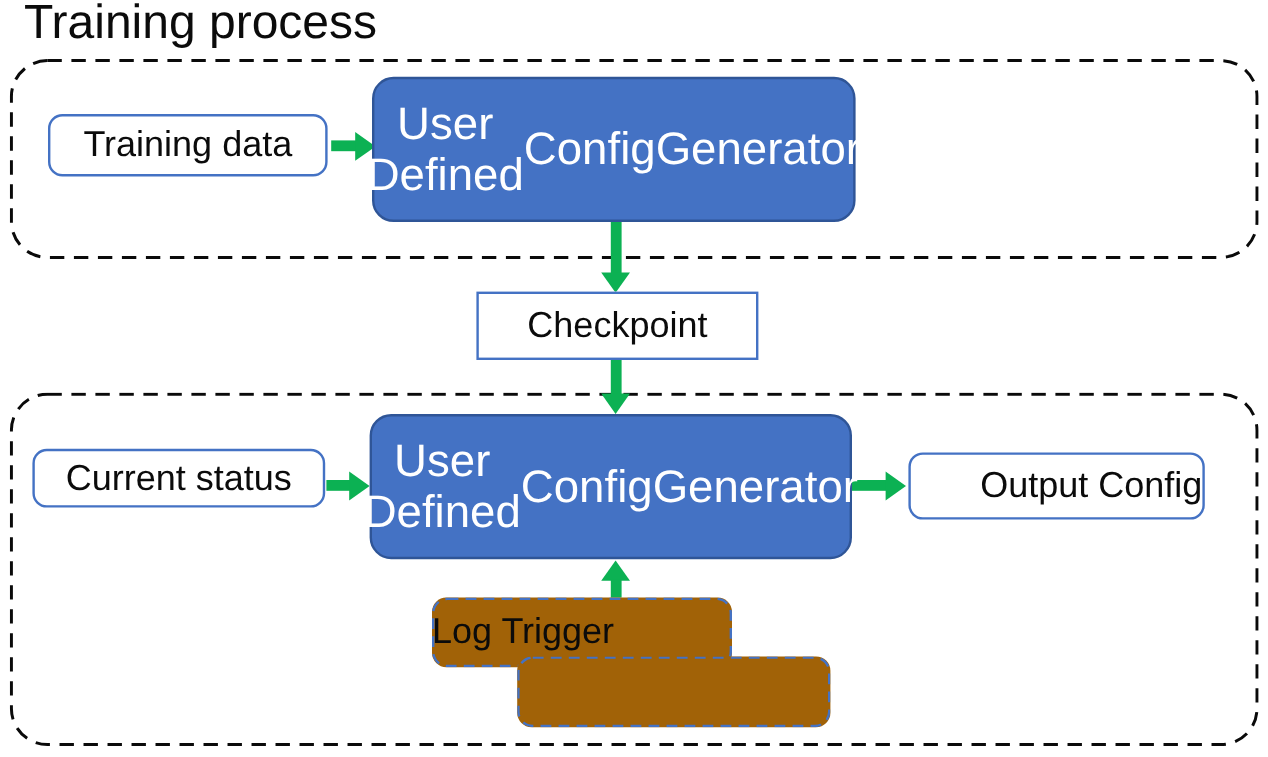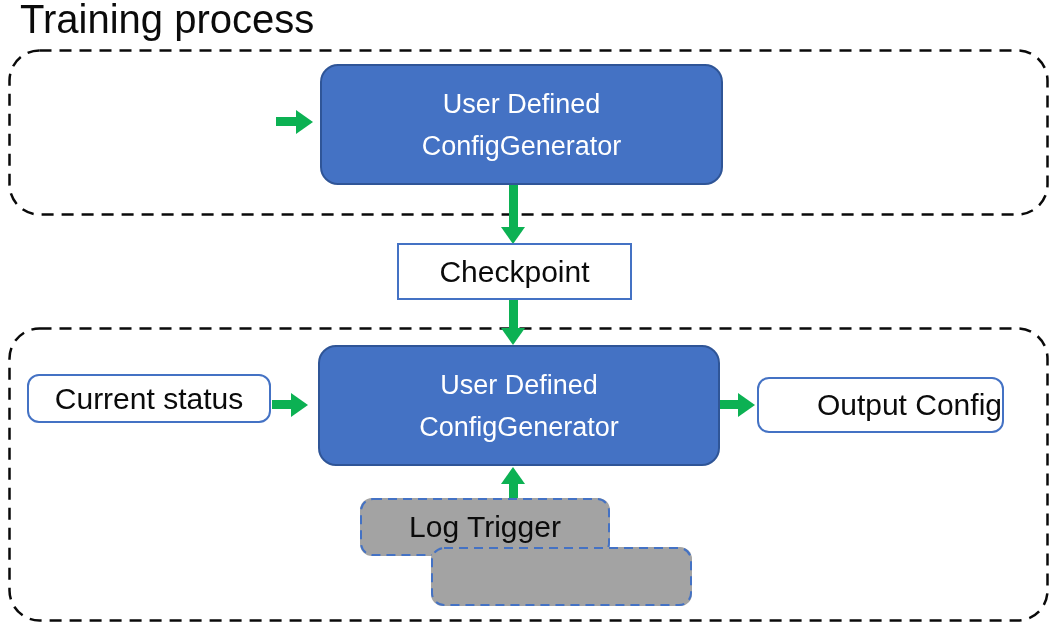--- a/index.html
+++ b/index.html
@@ -47,38 +47,36 @@
     white-space: nowrap;
     z-index: 3;
     box-sizing: border-box;
   }
 
   .generator-box {
     background: var(--generator-fill, #4472C4);
     border: 2px solid var(--generator-border, #2F5597);
     border-radius: 18px;
     display: flex;
-    flex-direction: column;
+    flex-direction: row;
     align-items: center;
     justify-content: center;
     color: var(--text-light, #ffffff);
-    font-size: 27px;
+    font-size: 38px;
     line-height: 42px;
     text-align: center;
     z-index: 3;
     box-sizing: border-box;
-    margin-left: 10px;
   }
 
   .trigger-box {
-    background: #a3a3a3;
+    background: #a16207;
     border-radius: 12px;
     display: flex;
     align-items: center;
-    justify-content: center;
     font-size: 30px;
     white-space: nowrap;
     box-sizing: border-box;
   }
   .trigger-box .dash-layer { position: absolute; left: 0; top: 0; }
   .trigger-label { position: relative; z-index: 1; }
 
   .arrow-part { position: absolute; z-index: 2; }
   .stem-h { height: 9px; background: var(--arrow-green, #0CB153); }
   .stem-v { width: 9px; background: var(--arrow-green, #0CB153); }
@@ -107,20 +105,23 @@
 <div id="canvas">
 
   <div class="abs section-title" style="left:20px; top:0px;">Training process</div>
 
   <div class="abs" style="left:8px; top:49px; width:1041px; height:167px; z-index:1;">
     <svg class="container-svg" width="1041" height="167">
       <rect class="container-rect" x="1.5" y="1.5" width="1038" height="164" rx="30"></rect>
     </svg>
   </div>
 
+  <div class="abs io-box" style="left:40px; top:95px; width:233px; height:52px;">
+    <span>Training data</span>
+  </div>
 
   <div>
     <div class="arrow-part stem-h" style="left:276px; top:117px; width:21px;"></div>
     <div class="arrow-part head-right" style="left:296px; top:110px;"></div>
   </div>
 
   <div class="abs generator-box" style="left:310px; top:64px; width:403px; height:121px;">
     <span>User Defined</span>
     <span>ConfigGenerator</span>
   </div>

